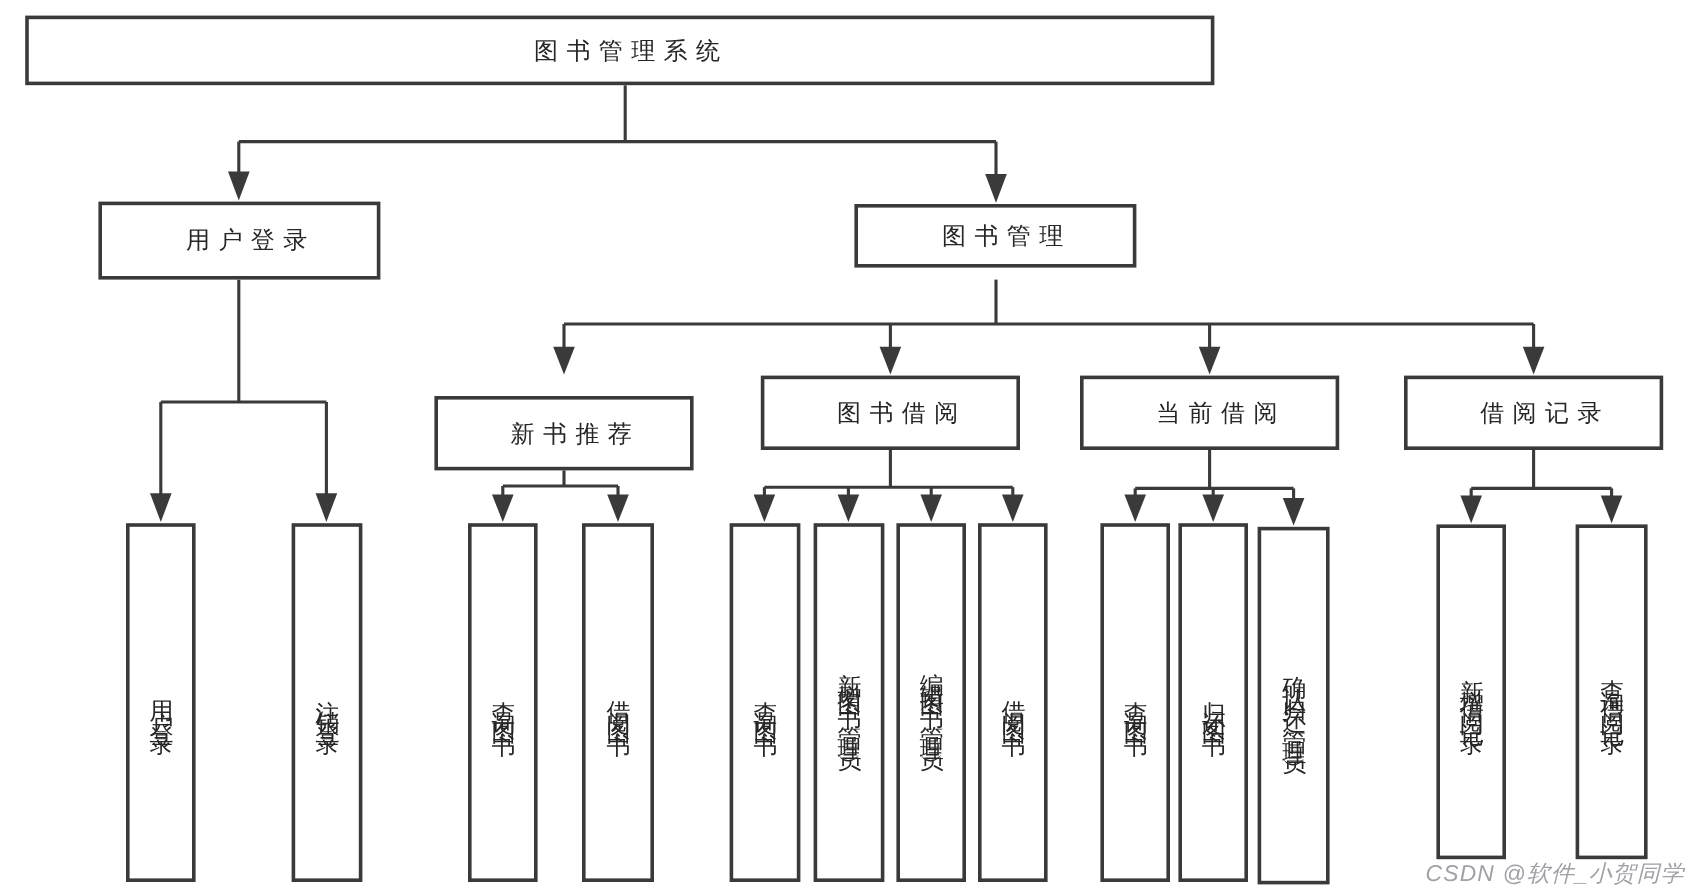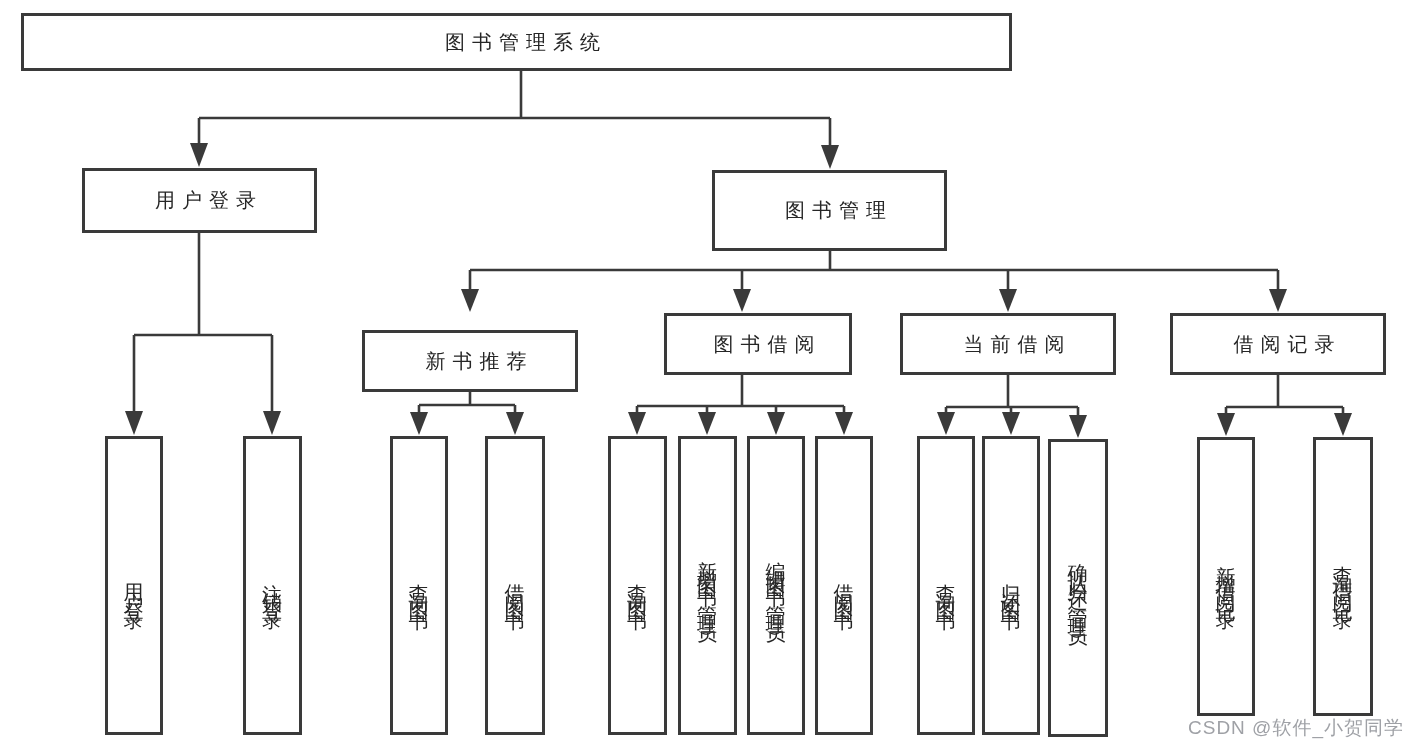--- a/index.html
+++ b/index.html
@@ -23,21 +23,21 @@
   .node.h{font-size:20px;letter-spacing:7px;padding-left:19px;white-space:nowrap;}
   .node.v span{
     writing-mode:vertical-rl;text-orientation:mixed;
     font-size:20px;letter-spacing:9px;line-height:1;
     white-space:nowrap;
   }
   .watermark{
     position:absolute;z-index:3;
     left:1188px;top:715px;width:210px;
     font-size:19px;color:var(--watermark);
-    letter-spacing:1px;white-space:nowrap;
+    letter-spacing:1px;white-space:nowrap;font-style:italic;
   }
 </style>
 </head>
 <body>
 
 <div class="stage">
 
   <svg class="wires" width="1405" height="747" viewBox="0 0 1405 747" aria-hidden="true">
 
     <path d="M521 71 V118"></path>
@@ -96,24 +96,24 @@
     <path d="M1226 407 H1343"></path>
     <path d="M1226 407 V422"></path>
     <path d="M1343 407 V422"></path>
     <polygon points="1226,436 1217,413 1235,413"></polygon>
     <polygon points="1343,436 1334,413 1352,413"></polygon>
   </svg>
 
   <div class="node h" style="left:21px;top:13px;width:991px;height:58px">图书管理系统</div>
 
   <div class="node h" style="left:82px;top:168px;width:235px;height:65px">用户登录</div>
-  <div class="node h" style="left:712px;top:170px;width:235px;height:81px">图书管理</div>
+  <div class="node h" style="left:712px;top:170px;width:235px;height:53px">图书管理</div>
 
   <div class="node h" style="left:362px;top:330px;width:216px;height:62px">新书推荐</div>
-  <div class="node h" style="left:664px;top:313px;width:188px;height:62px">图书借阅</div>
+  <div class="node h" style="left:634px;top:313px;width:216px;height:62px">图书借阅</div>
   <div class="node h" style="left:1170px;top:313px;width:216px;height:62px">借阅记录</div>
   <div class="node h" style="left:900px;top:313px;width:216px;height:62px">当前借阅</div>
 
   <div class="node v" style="left:105px;top:436px;width:58px;height:299px">
     <span>用户登录</span>
   </div>
   <div class="node v" style="left:243px;top:436px;width:59px;height:299px">
     <span>注销登录</span>
   </div>
 

